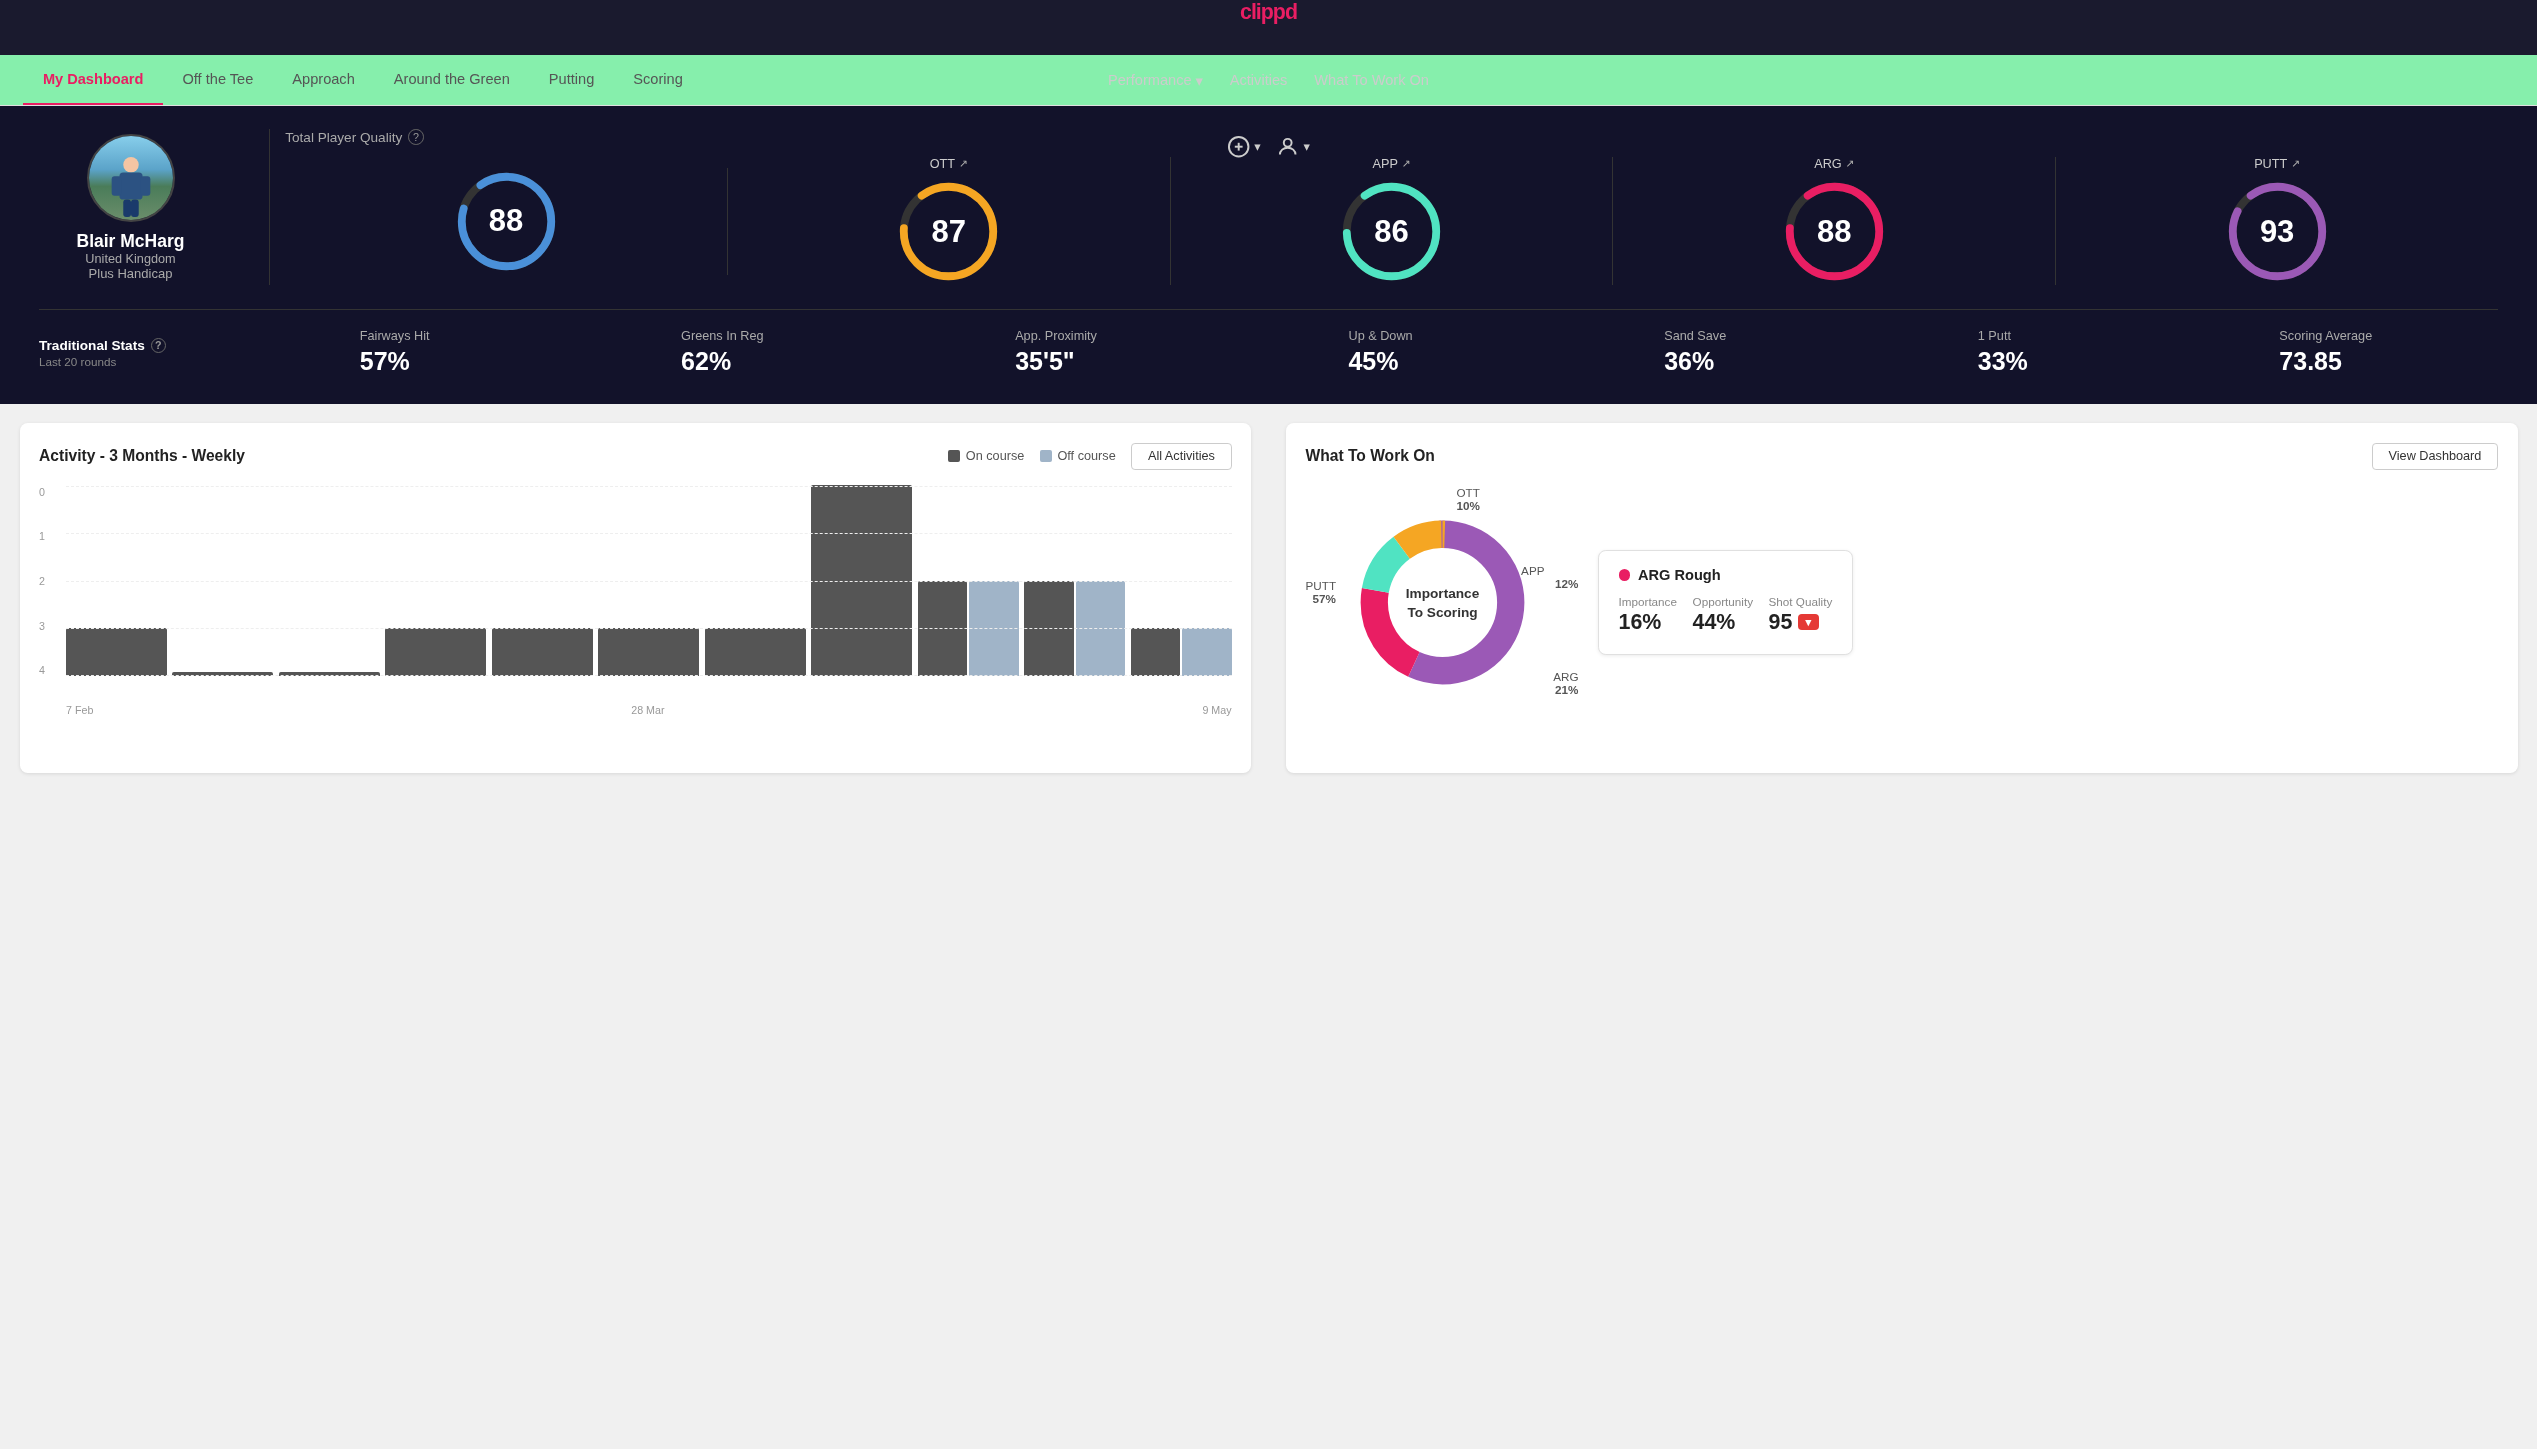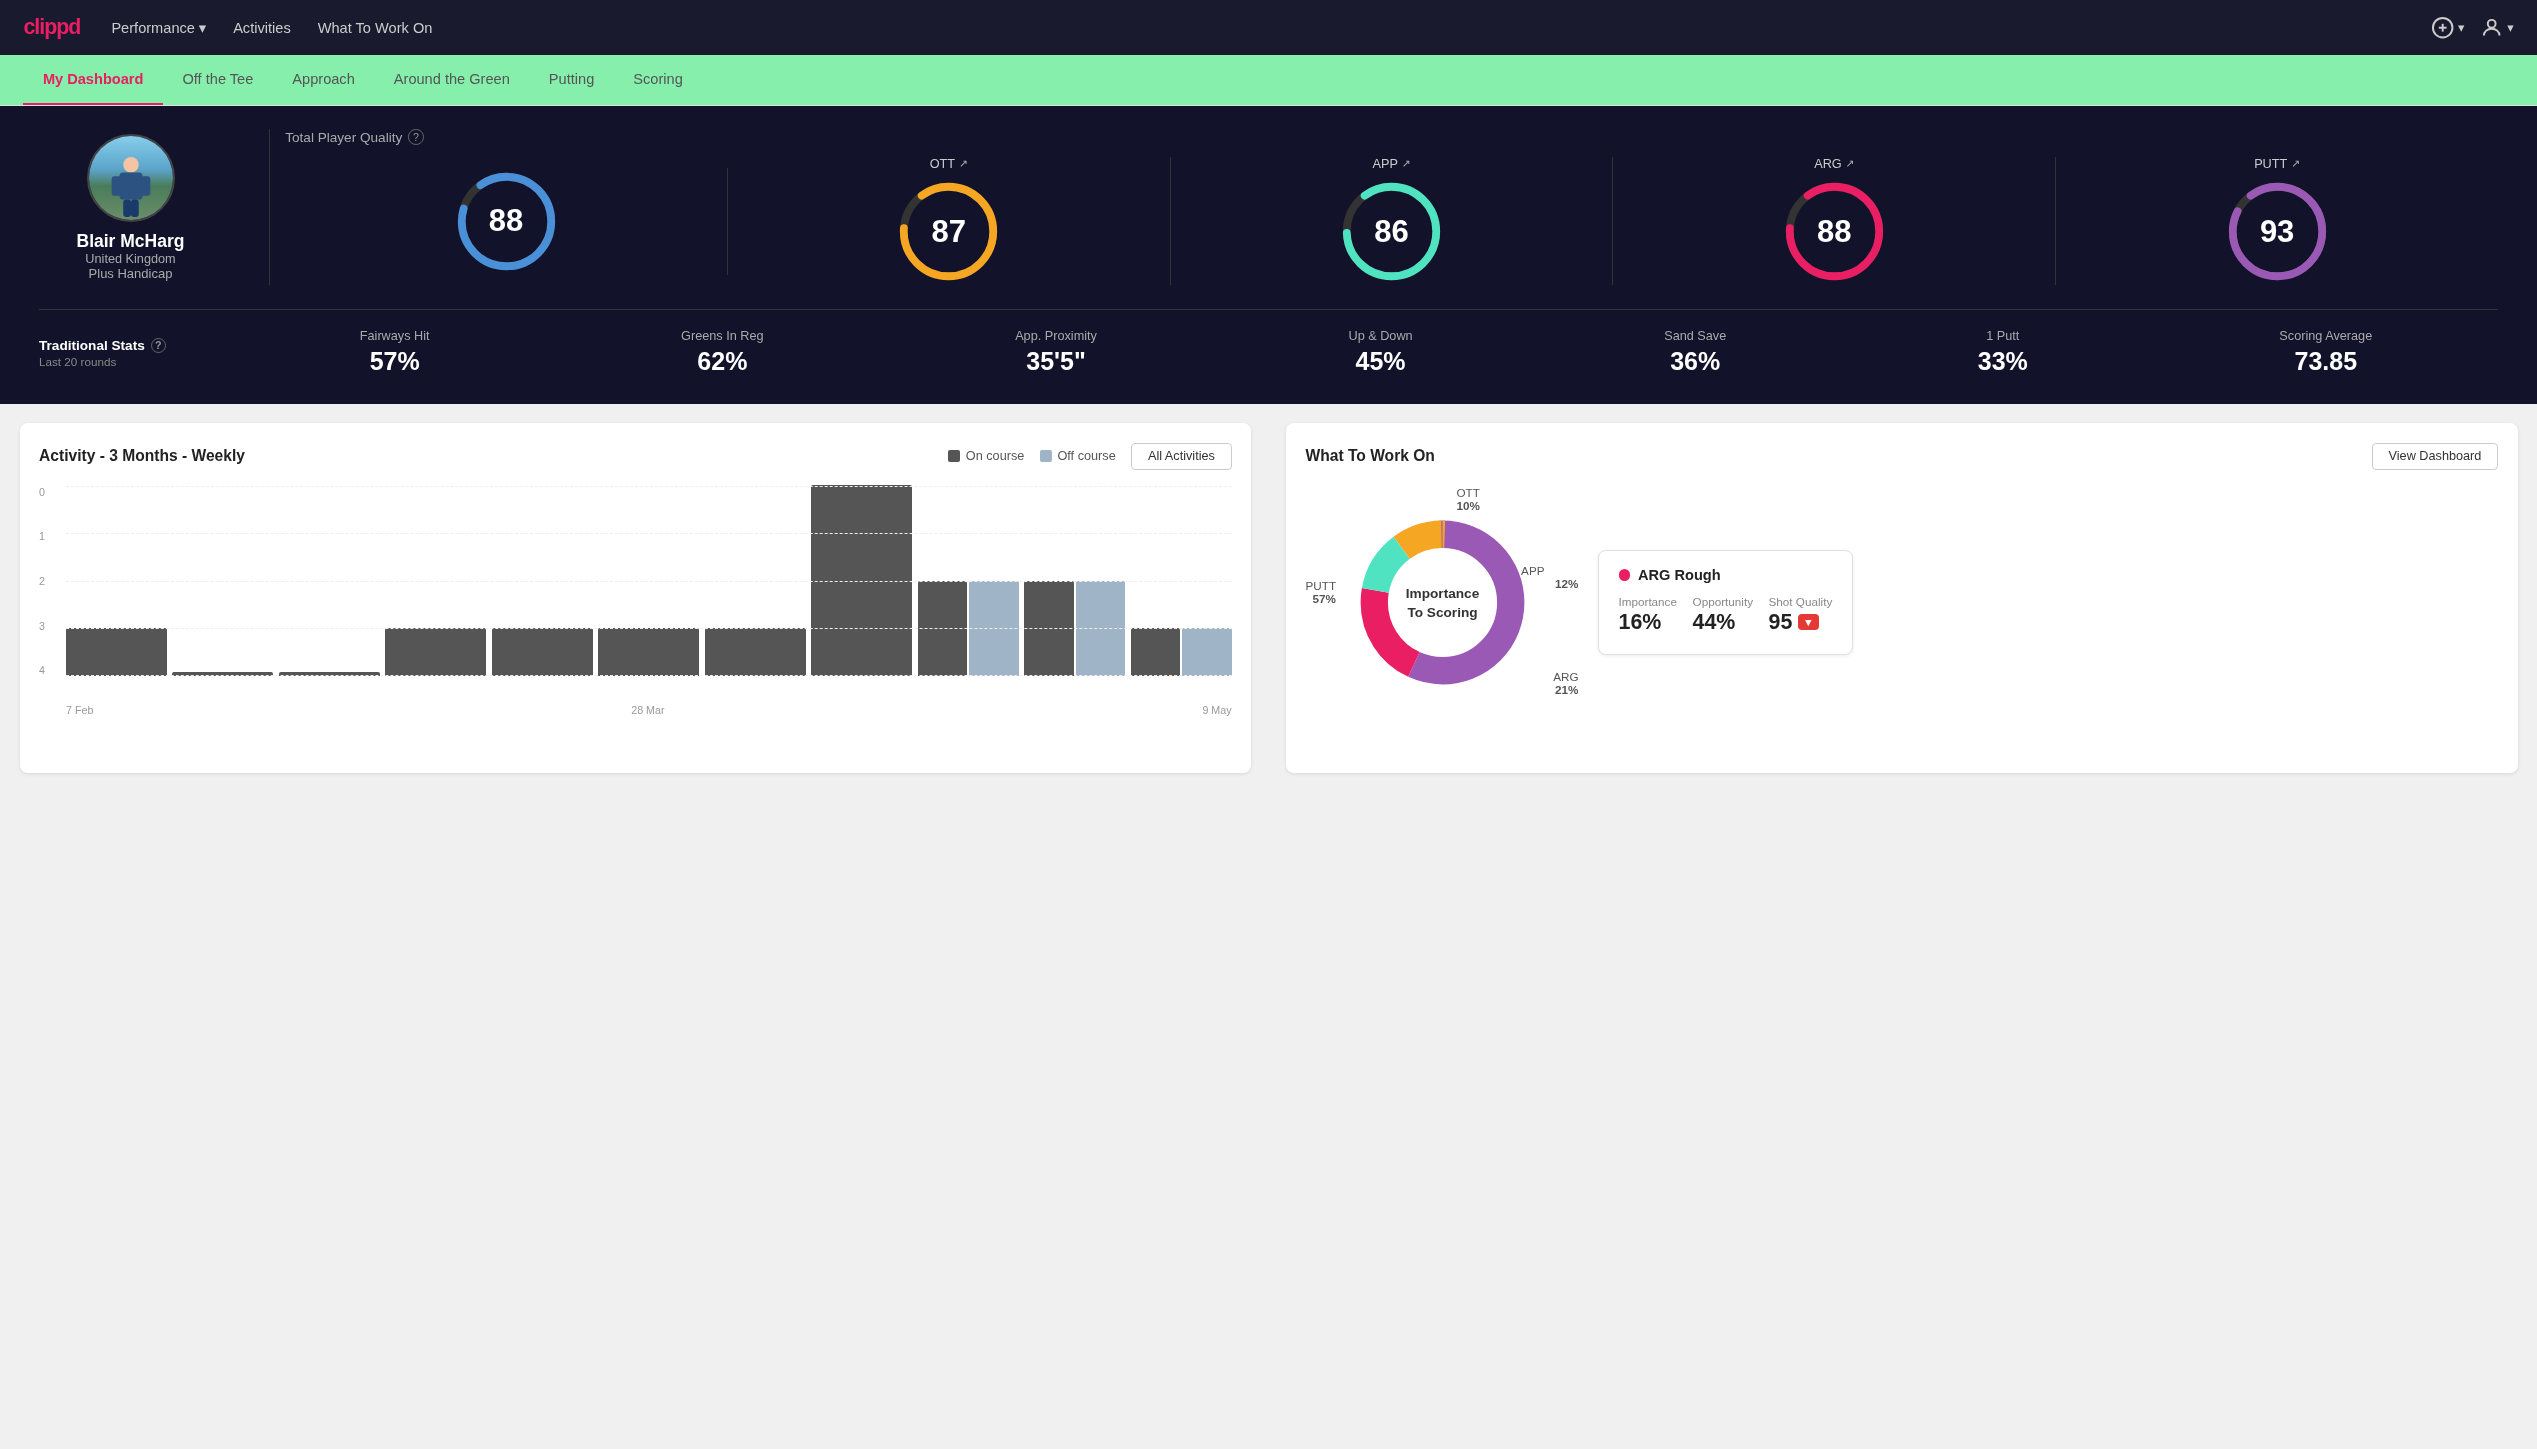--- a/index.html
+++ b/index.html
@@ -6,20 +6,21 @@
     body { font-family: -apple-system, BlinkMacSystemFont, 'Segoe UI', sans-serif; background: #f0f0f0; color: #fff; }
 
     
     .top-nav {
       background: #1a1a2e;
       display: flex;
       align-items: center;
       padding: 0 23.4px;
       height: 55px;
       gap: 31px;
+      flex-direction: column;
     }
     .logo {
       color: #e91e63;
       font-size: 21.4px;
       font-weight: 800;
       letter-spacing: -1px;
     }
     .logo span { color: #e91e63; }
     .nav-links { display: flex; gap: 27px; flex: 1; }
     .nav-link {
@@ -186,21 +187,21 @@
       display: flex;
       align-items: center;
       gap: 5.8px;
     }
     .stats-sublabel { font-size: 11.7px; color: #888; margin-top: 1.9px; }
     .stat-items {
       display: flex;
       flex: 1;
       justify-content: space-around;
     }
-    .stat-item { text-align: center; }
+    .stat-item { }
     .stat-name { font-size: 12.7px; color: #aaa; margin-bottom: 3.9px; }
     .stat-value { font-size: 25px; font-weight: 700; color: #fff; }
 
     
     .main-content {
       display: flex;
       gap: 35px;
       padding: 19.5px;
       background: #f0f0f0;
       min-height: 389px;

